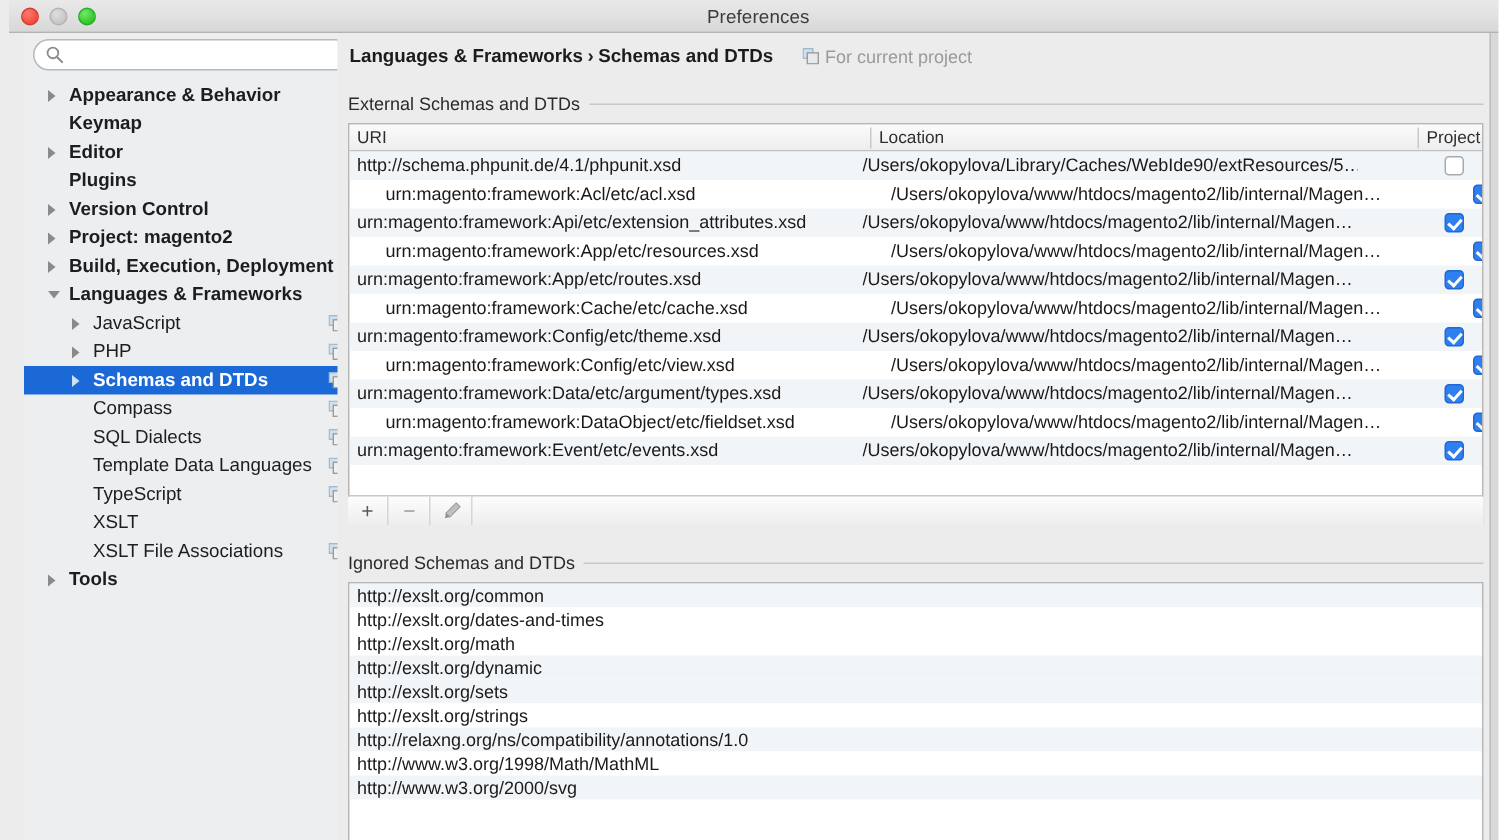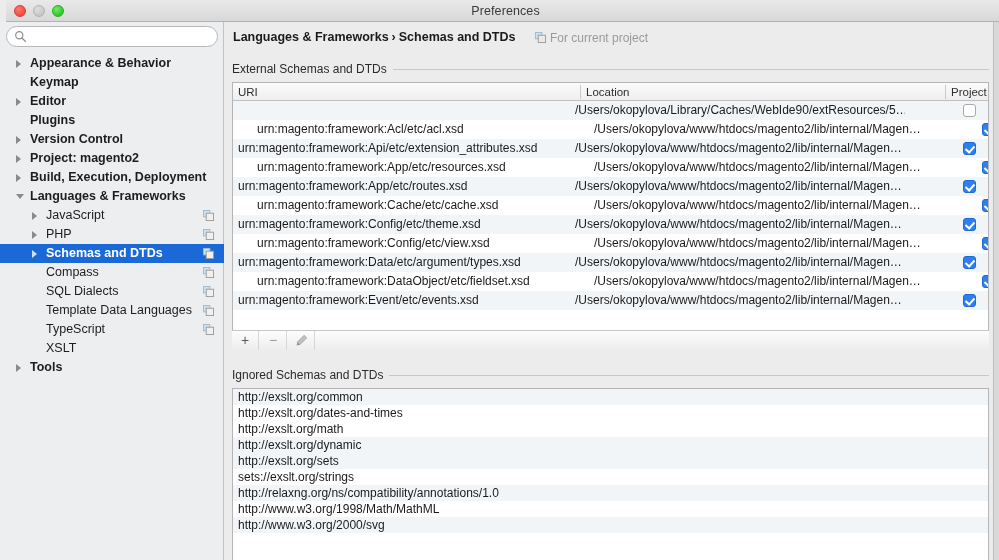--- a/index.html
+++ b/index.html
@@ -33,21 +33,21 @@
   .traffic {
     position: absolute; top: 5px;
     width: 12px; height: 12px; border-radius: 50%;
   }
   .traffic.close  { left: 8px;  background: radial-gradient(circle at 35% 30%, #ff7b70, #f24b3f 70%); border:1px solid #d63c2e; }
   .traffic.min    { left: 27px; background: radial-gradient(circle at 35% 30%, #dedede, #c7c7c7 70%); border:1px solid #b4b4b4; }
   .traffic.max    { left: 46px; background: radial-gradient(circle at 35% 30%, #76e86b, #2fc82a 70%); border:1px solid #28ad25; }
 
   
   #sidebar {
-    position: absolute; top: 22px; left: 0;
+    position: absolute; top: 22px; left: 16px;
     width: 224px; height: 538px;
     background: #eceef0;
     border-right: 1px solid #c3c3c3;
   }
   #search-wrap { position: absolute; top: 4px; left: 6px; width: 212px; height: 21px; }
   #search-input {
     width: 212px; height: 21px;
     border: 1px solid #b8b8b8;
     border-radius: 11px;
     background: #fff;
@@ -306,20 +306,27 @@
         <div class="tree-row d1">
           <span class="tree-label">TypeScript</span>
           <svg class="scope-icon" viewBox="0 0 12 12">
             <rect x="0.5" y="0.5" width="7" height="7" fill="#cfe0ef" stroke="#9fb9cf" stroke-width="1"></rect>
             <rect x="3.5" y="3.5" width="8" height="8" fill="#f0f0f0" stroke="#9a9a9a" stroke-width="1"></rect>
           </svg>
         </div>
         <div class="tree-row d1">
           <span class="tree-label">XSLT</span>
         </div>
+        <div class="tree-row d1">
+          <span class="tree-label">XSLT File Associations</span>
+          <svg class="scope-icon" viewBox="0 0 12 12">
+            <rect x="0.5" y="0.5" width="7" height="7" fill="#cfe0ef" stroke="#9fb9cf" stroke-width="1"></rect>
+            <rect x="3.5" y="3.5" width="8" height="8" fill="#f0f0f0" stroke="#9a9a9a" stroke-width="1"></rect>
+          </svg>
+        </div>
         <div class="tree-row d0 bold">
           <span class="arrow"></span>
           <span class="tree-label">Tools</span>
         </div>
       </div>
   </div>
 
   <div id="main">
 
     <div id="breadcrumb">
@@ -339,20 +346,21 @@
     <div id="ext-box">
       <div id="ext-header">
         <div class="hcell" style="left:0;">URI</div>
         <div class="hsep" style="left:347px;"></div>
         <div class="hcell" style="left:348px;">Location</div>
         <div class="hsep" style="left:712px;"></div>
         <div class="hcell" style="left:713px;">Project</div>
       </div>
       <div id="ext-rows">
           <div class="trow odd">
+            <span class="cell-uri">http://schema.phpunit.de/4.1/phpunit.xsd</span>
             <span class="cell-loc">/Users/okopylova/Library/Caches/WebIde90/extResources/5…</span>
             <span class="cell-chk"><span class="cbox off"></span></span>
           </div>
           <div class="trow even">
             <span class="cell-uri">urn:magento:framework:Acl/etc/acl.xsd</span>
             <span class="cell-loc">/Users/okopylova/www/htdocs/magento2/lib/internal/Magen…</span>
             <span class="cell-chk"><span class="cbox on"></span></span>
           </div>
           <div class="trow odd">
             <span class="cell-uri">urn:magento:framework:Api/etc/extension_attributes.xsd</span>
@@ -416,21 +424,21 @@
     <div class="section-title" style="left:7px; top:346px;">Ignored Schemas and DTDs</div>
     <div class="section-rule" style="left:148px; top:353px; width:616px;"></div>
 
     <div id="ign-box">
       <div id="ign-rows">
           <div class="irow odd">http://exslt.org/common</div>
           <div class="irow even">http://exslt.org/dates-and-times</div>
           <div class="irow even">http://exslt.org/math</div>
           <div class="irow odd">http://exslt.org/dynamic</div>
           <div class="irow odd">http://exslt.org/sets</div>
-          <div class="irow even">sets://exslt.org/strings</div>
+          <div class="irow even">http://exslt.org/strings</div>
           <div class="irow odd">http://relaxng.org/ns/compatibility/annotations/1.0</div>
           <div class="irow even">http://www.w3.org/1998/Math/MathML</div>
           <div class="irow odd">http://www.w3.org/2000/svg</div>
         </div>
     </div>
   </div>
 
   <div id="right-edge"></div>
 </div>
 

